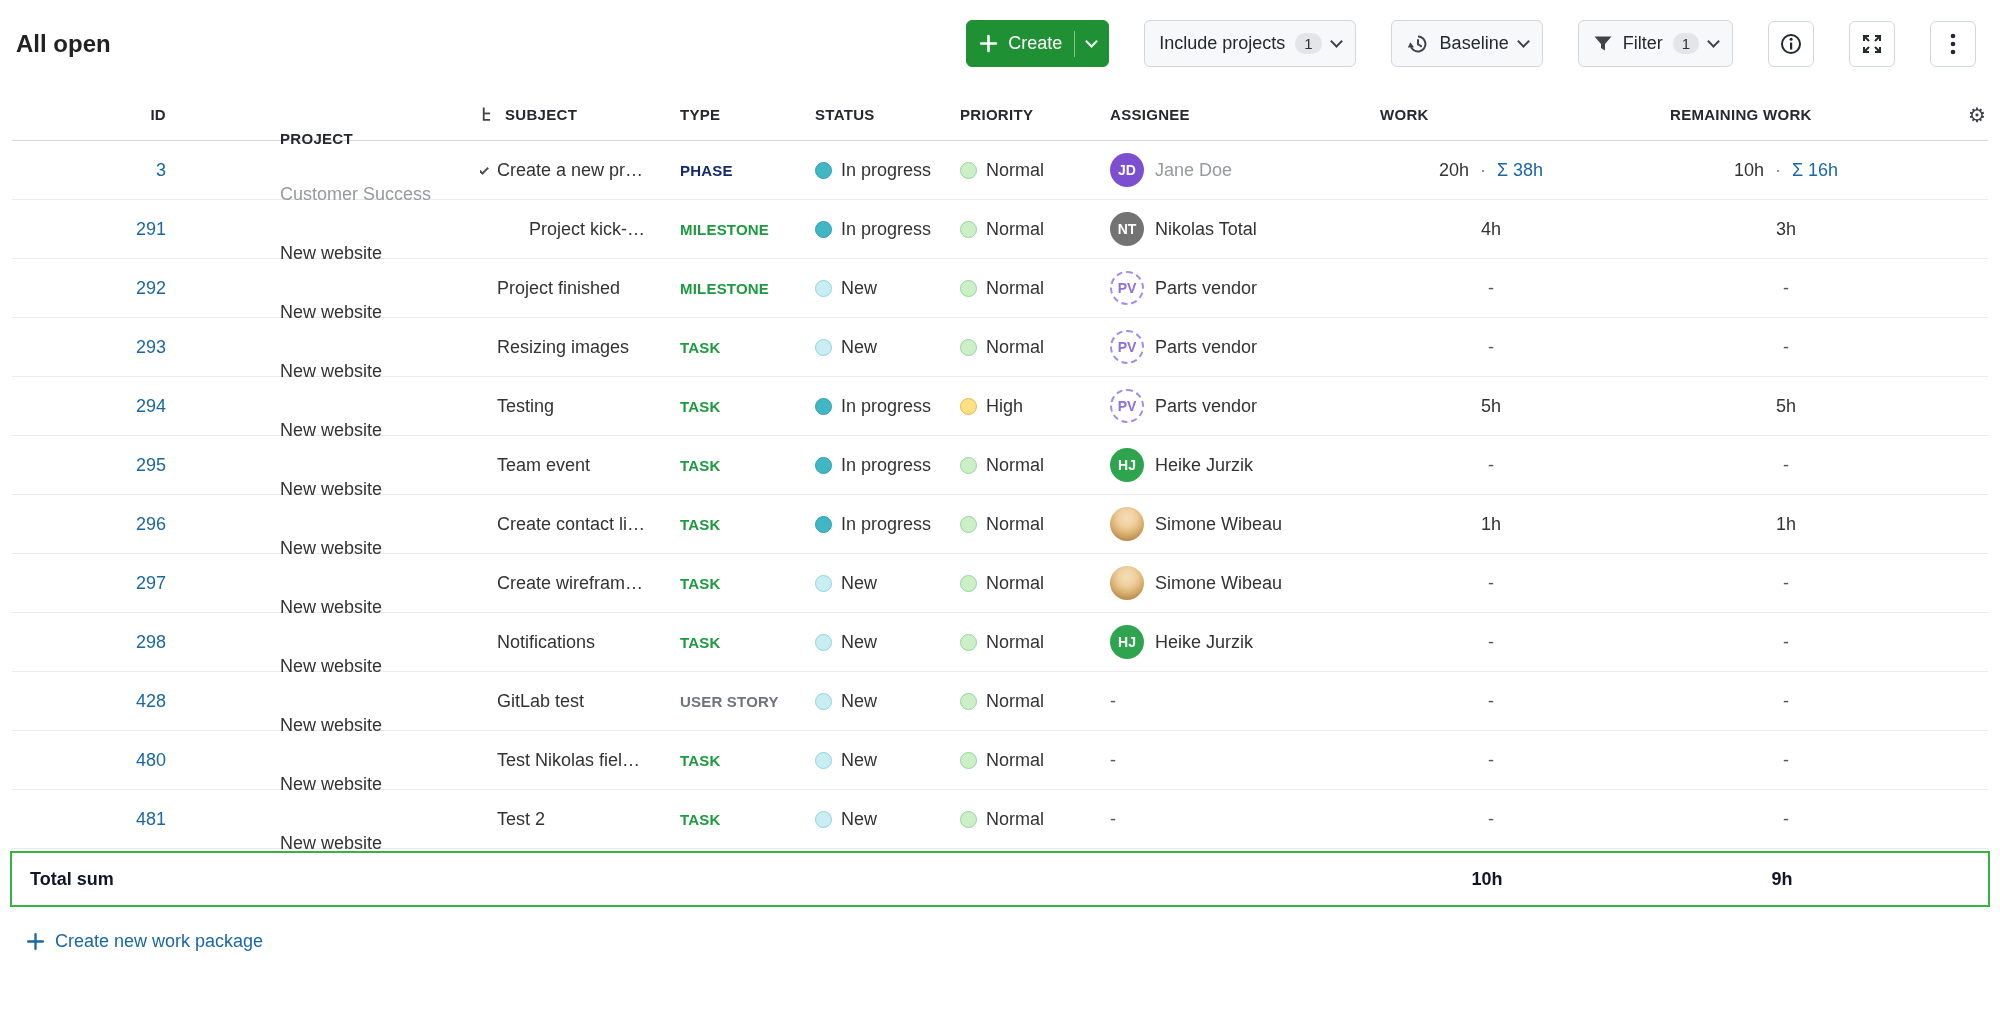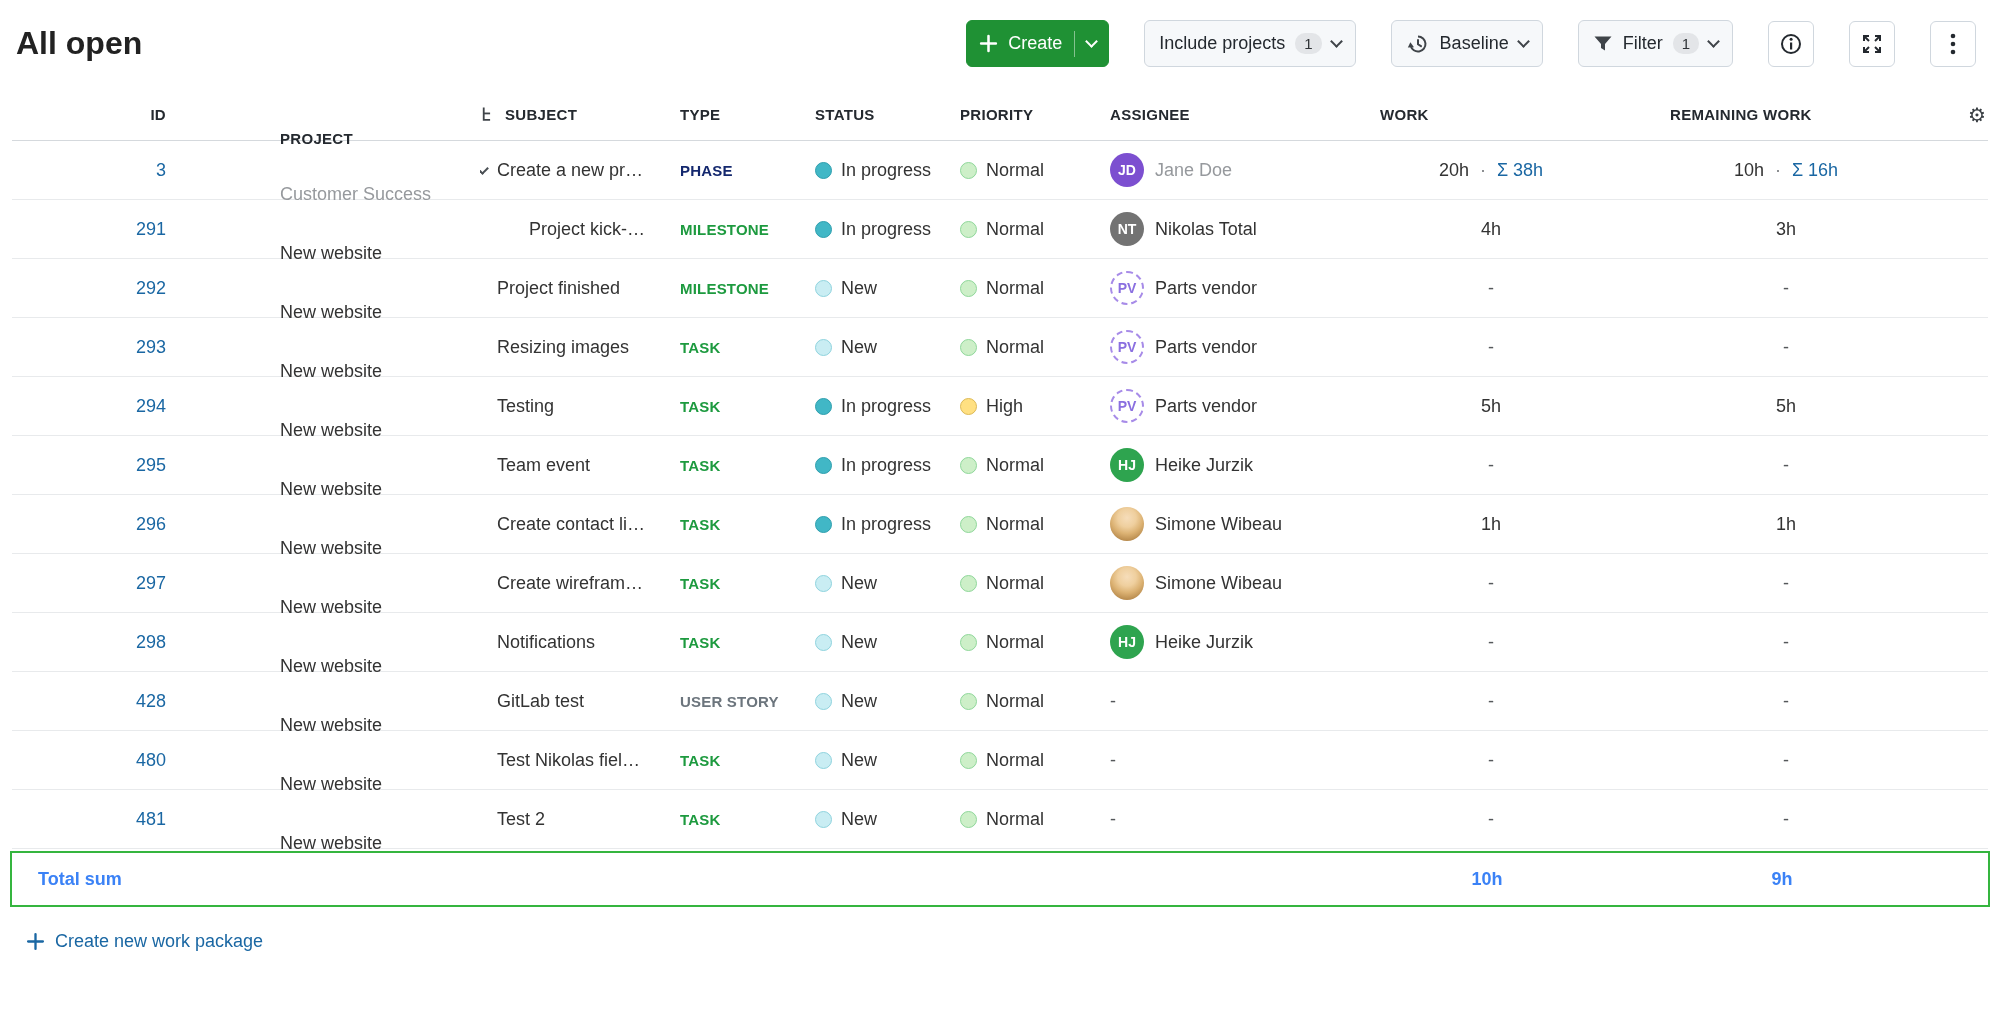--- a/index.html
+++ b/index.html
@@ -6,21 +6,21 @@
   html, body { width: 2000px; height: 1013px; }
   body {
     font-family: "Liberation Sans", sans-serif;
     background: #ffffff;
     color: #333333;
     overflow: hidden;
   }
 
   
   .topbar { display: flex; justify-content: space-between; align-items: center; padding: 20px 24px 22px 16px; }
-  h1.page-title { font-size: 32px; font-weight: 700; color: #222222; }
+  h1.page-title { font-size: 24px; font-weight: 700; color: #222222; }
   .toolbar { display: flex; align-items: flex-end; gap: 35px; }
   .btn {
     height: 47px; display: flex; align-items: center; gap: 10px;
     border-radius: 6px; font-size: 18px; padding: 0 14px; cursor: pointer; white-space: nowrap;
   }
   .btn.green { background: var(--accent-green); border: 1px solid var(--accent-green); color: #fff; padding: 0 12px; }
   .btn.light { background: #F6F8FA; border: 1px solid #D0D7DE; color: #24292F; }
   .iconbtn {
     width: 46px; height: 46px; border: 1px solid #D0D7DE; border-radius: 6px;
     background: #fff; display: flex; align-items: center; justify-content: center; cursor: pointer;
@@ -78,21 +78,21 @@
   }
   .collapse .chev { border-color: #4A4F54; margin-top: -3px; }
   .subject-text { overflow: hidden; white-space: nowrap; }
   .sep { color: #7a7d80; margin: 0 6px; }
   .sum-link { color: var(--link); text-decoration: none; cursor: pointer; }
 
   
   .total-row {
     margin: 2px 10px 0 10px; border: 2px solid var(--total-green);
     height: 56px; display: flex; align-items: center; position: relative;
-    font-weight: 700; font-size: 18px; color: #3b82f6; padding-left: 8px;
+    font-weight: 700; font-size: 18px; color: #0f172a;
   }
   .total-label { padding-left: 18px; }
   .total-work { position: absolute; left: 1360px; width: 230px; text-align: center; }
   .total-remaining { position: absolute; left: 1650px; width: 240px; text-align: center; }
 
   
   .create-link {
     display: inline-flex; align-items: center; gap: 10px;
     color: var(--link); font-size: 18px; margin: 24px 0 0 26px; cursor: pointer; text-decoration: none;
   }

